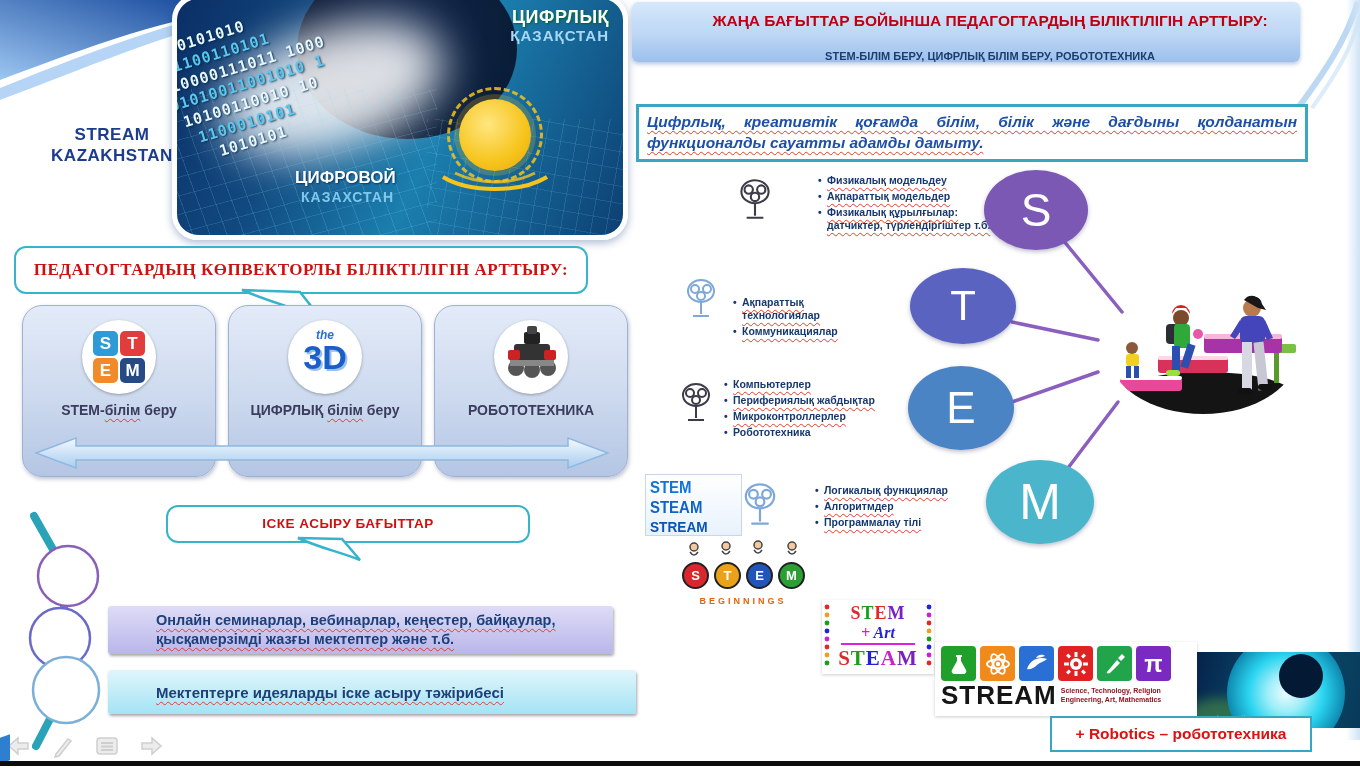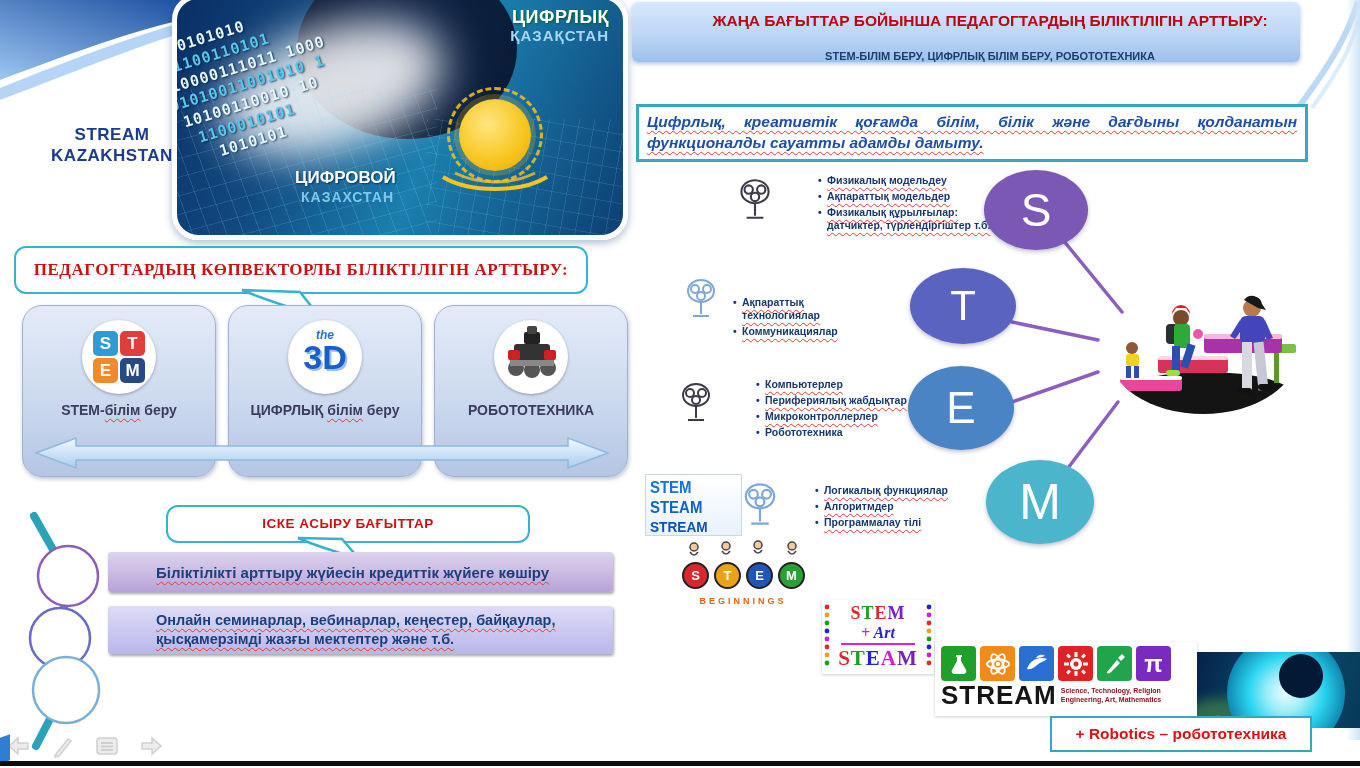--- a/index.html
+++ b/index.html
@@ -257,25 +257,25 @@
       <line x1="20" y1="16" x2="54" y2="76"></line>
       <line x1="54" y1="76" x2="46" y2="138"></line>
       <line x1="46" y1="138" x2="52" y2="188"></line>
       <line x1="52" y1="188" x2="22" y2="246"></line>
     </g>
     <circle cx="54" cy="76" r="30" fill="#fff" stroke="#8a5fb8" stroke-width="2.5"></circle>
     <circle cx="46" cy="138" r="30" fill="#fff" stroke="#6a6ac8" stroke-width="2.5"></circle>
     <circle cx="52" cy="190" r="33" fill="#fff" stroke="#7ab0d8" stroke-width="2.5"></circle>
   </svg>
 
-  <div class="abs bar bar1">
-    <span class="wv">Біліктілікті арттыру жүйесін кредиттік  жүйеге көшіру</span>
-    </div>
   <div class="abs bar bar2">
     <span class="wv">Онлайн семинарлар, вебинарлар, кеңестер, байқаулар, қысқамерзімді жазғы мектептер және т.б.</span>
+    </div>
+  <div class="abs bar bar3">
+    <span class="wv">Мектептерге идеяларды іске асыру тәжірибесі</span>
     </div>
 
   <svg class="abs" style="left:1000px;top:225px" width="140" height="255">
     <g stroke="#8a5fc0" stroke-width="3.5" stroke-linecap="round">
       <line x1="63" y1="15" x2="122" y2="87"></line>
       <line x1="12" y1="97" x2="98" y2="115"></line>
       <line x1="12" y1="177" x2="98" y2="147"></line>
       <line x1="68" y1="243" x2="118" y2="177"></line>
     </g>
   </svg>
@@ -311,21 +311,21 @@
 
   <svg class="abs" style="left:676px;top:380px" width="40" height="44" viewBox="0 0 40 44">
     <g fill="none" stroke="#3c3c48" stroke-width="2">
         <ellipse cx="20" cy="15" rx="13" ry="11"></ellipse>
         <circle cx="14" cy="13" r="4"></circle>
         <circle cx="26" cy="13" r="4"></circle>
         <circle cx="20" cy="20" r="4"></circle>
         <path d="M20 26 v12 M12 40 h16"></path>
       </g>
   </svg>
-  <ul class="abs bullets" style="left:756px;top:378px;width:165px">
+  <ul class="abs bullets" style="left:724px;top:378px;width:165px">
     <li><span class="wv">Компьютерлер</span></li>
     <li><span class="wv">Перифериялық жабдықтар</span></li>
     <li><span class="wv">Микроконтроллерлер</span></li>
     <li><span>Робототехника</span></li>
   </ul>
 
   <svg class="abs" style="left:737px;top:480px" width="46" height="48" viewBox="0 0 40 44">
     <g fill="none" stroke="#7fa8d8" stroke-width="2">
         <ellipse cx="20" cy="15" rx="13" ry="11"></ellipse>
         <circle cx="14" cy="13" r="4"></circle>

